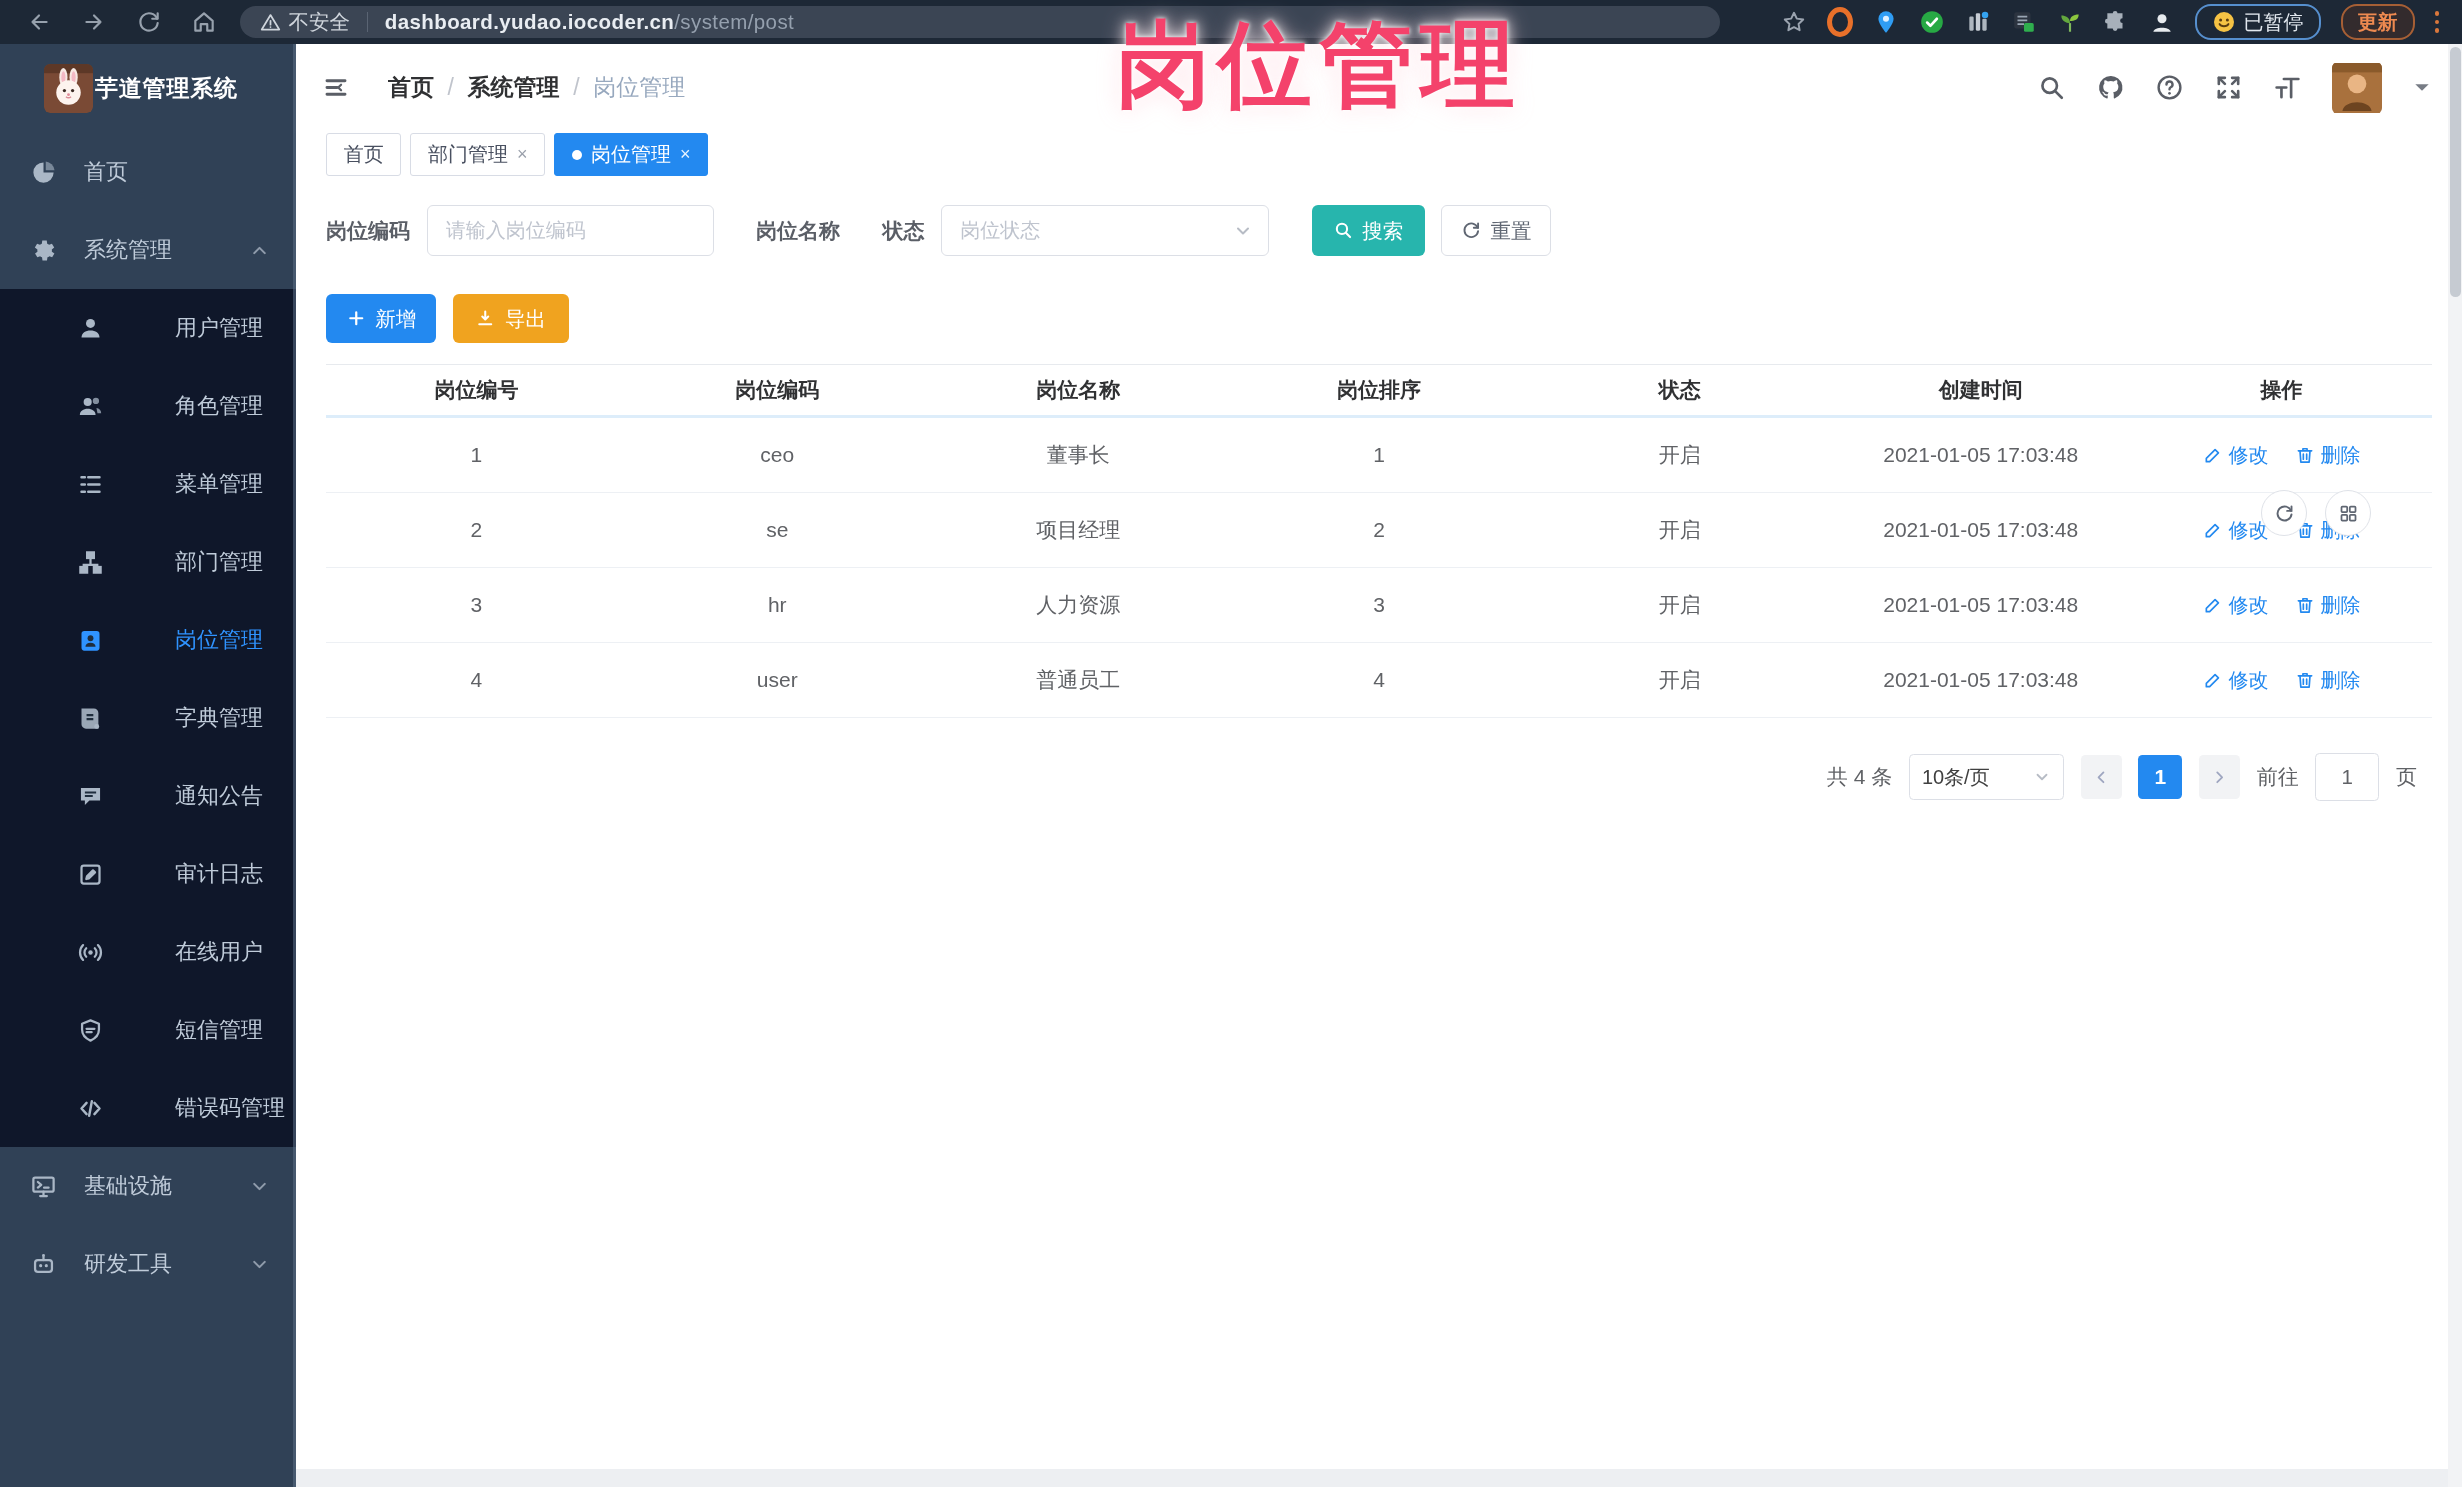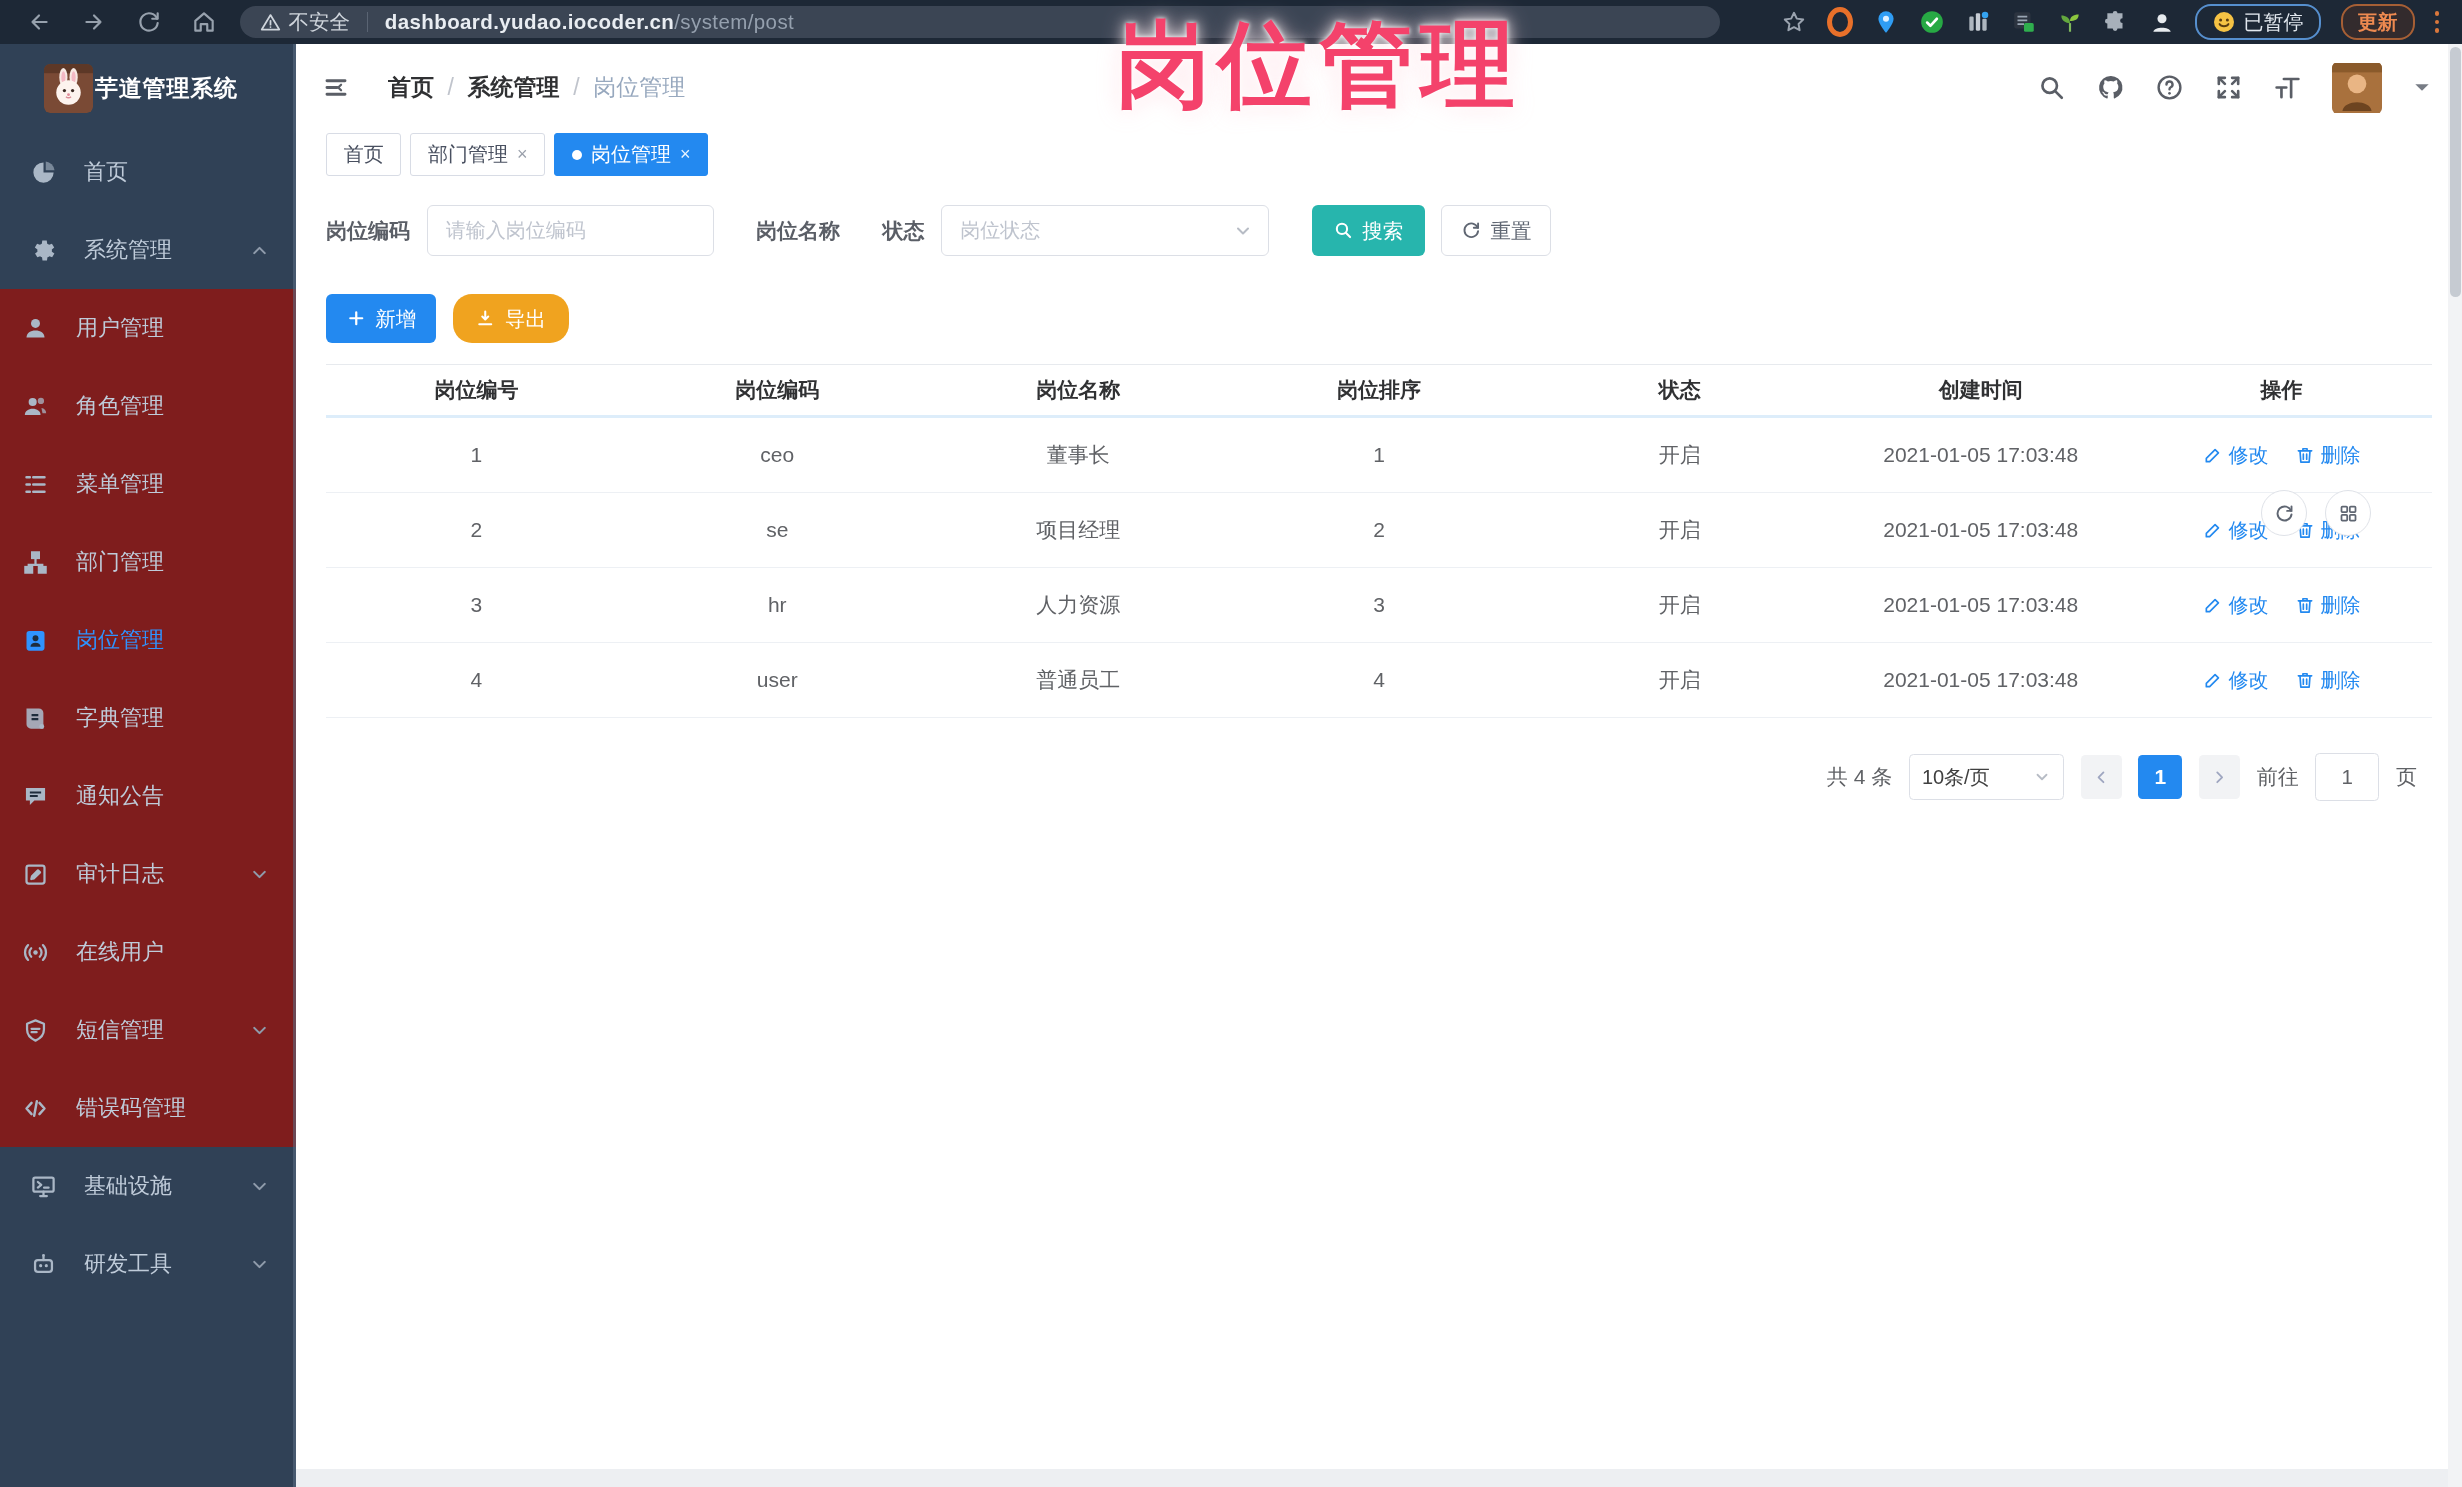--- a/index.html
+++ b/index.html
@@ -31,21 +31,21 @@
   
   .sidebar{position:absolute;top:44px;left:0;width:296px;height:1444px;background:#304156;}
   .sidebar::after{content:"";position:absolute;right:0;top:0;width:3px;height:100%;background:#5b6d85;opacity:.55;}
   .logo-row{display:flex;align-items:center;gap:2px;height:89px;padding-left:44px;}
   .logo-img{width:49px;height:49px;border-radius:6px;overflow:hidden;flex:0 0 auto;}
   .app-title{color:#fff;font-size:23px;font-weight:bold;letter-spacing:0.8px;}
   .menu{display:flex;flex-direction:column;}
   .mi{display:flex;align-items:center;height:78px;color:#bfcbd9;font-size:22px;cursor:pointer;}
   .mi .micon{width:27px;height:27px;margin-right:27px;color:#aab7c6;flex:0 0 auto;}
   .mi.lv1{padding-left:30px;}
-  .mi.lv2{padding-left:22px;background:#7f1d1d;}
+  .mi.lv2{padding-left:77px;background:#0f172a;gap:44px;}
   .mi.active{color:#2f93ff;}
   .mi.active .micon{color:#2f93ff;}
   .mi .chev{margin-left:auto;margin-right:26px;width:21px;height:21px;color:#8f9bab;}
   .mi .label{white-space:nowrap;}
 
   
   .main{position:absolute;left:296px;top:44px;right:0;bottom:0;background:#ffffff;}
   .navbar{position:absolute;top:0;left:0;right:0;height:87px;background:#fff;border-bottom:0.8px solid #eef0f3;
     display:flex;align-items:center;}
   .hamburger{width:32px;height:27px;margin-left:24px;color:#5a5e66;}
@@ -81,21 +81,21 @@
   .btn{display:flex;align-items:center;justify-content:center;gap:9px;height:49px;border-radius:6px;
     font-size:20.5px;border:0.8px solid transparent;cursor:pointer;white-space:nowrap;}
   .btn .ic{width:20.5px;height:20.5px;}
   .btn.search{background:#27b5ad;color:#fff;width:111px;}
   .btn.reset{background:#fff;border-color:#dcdfe6;color:#5f6672;width:108px;}
   .gap34{width:9px;}
 
   
   .toolbar{display:flex;align-items:center;margin:38px 0 0 30px;gap:16.7px;}
   .btn.add{background:#2389f0;color:#fff;width:108px;height:47px;}
-  .btn.export{background:#f0a31f;color:#fff;width:114px;height:47px;border-radius:19px;}
+  .btn.export{background:#f0a31f;color:#fff;width:114px;height:47px;}
   .tool-circles{position:absolute;top:312px;right:91px;display:flex;gap:18px;}
   .circle-btn{width:44px;height:44px;border:1.5px solid #dfe2e8;border-radius:50%;display:flex;
     align-items:center;justify-content:center;color:#5f6672;background:#fff;}
   .circle-btn svg{width:21px;height:21px;}
 
   
   .table{margin:21px 30px 0 30px;border-top:0.8px solid #e7eaee;}
   .trow{display:grid;grid-template-columns:repeat(7,1fr);align-items:center;}
   .thead{height:50px;border-bottom:3px solid #ddedfa;}
   .th{font-weight:bold;color:#303133;font-size:21px;text-align:center;}

